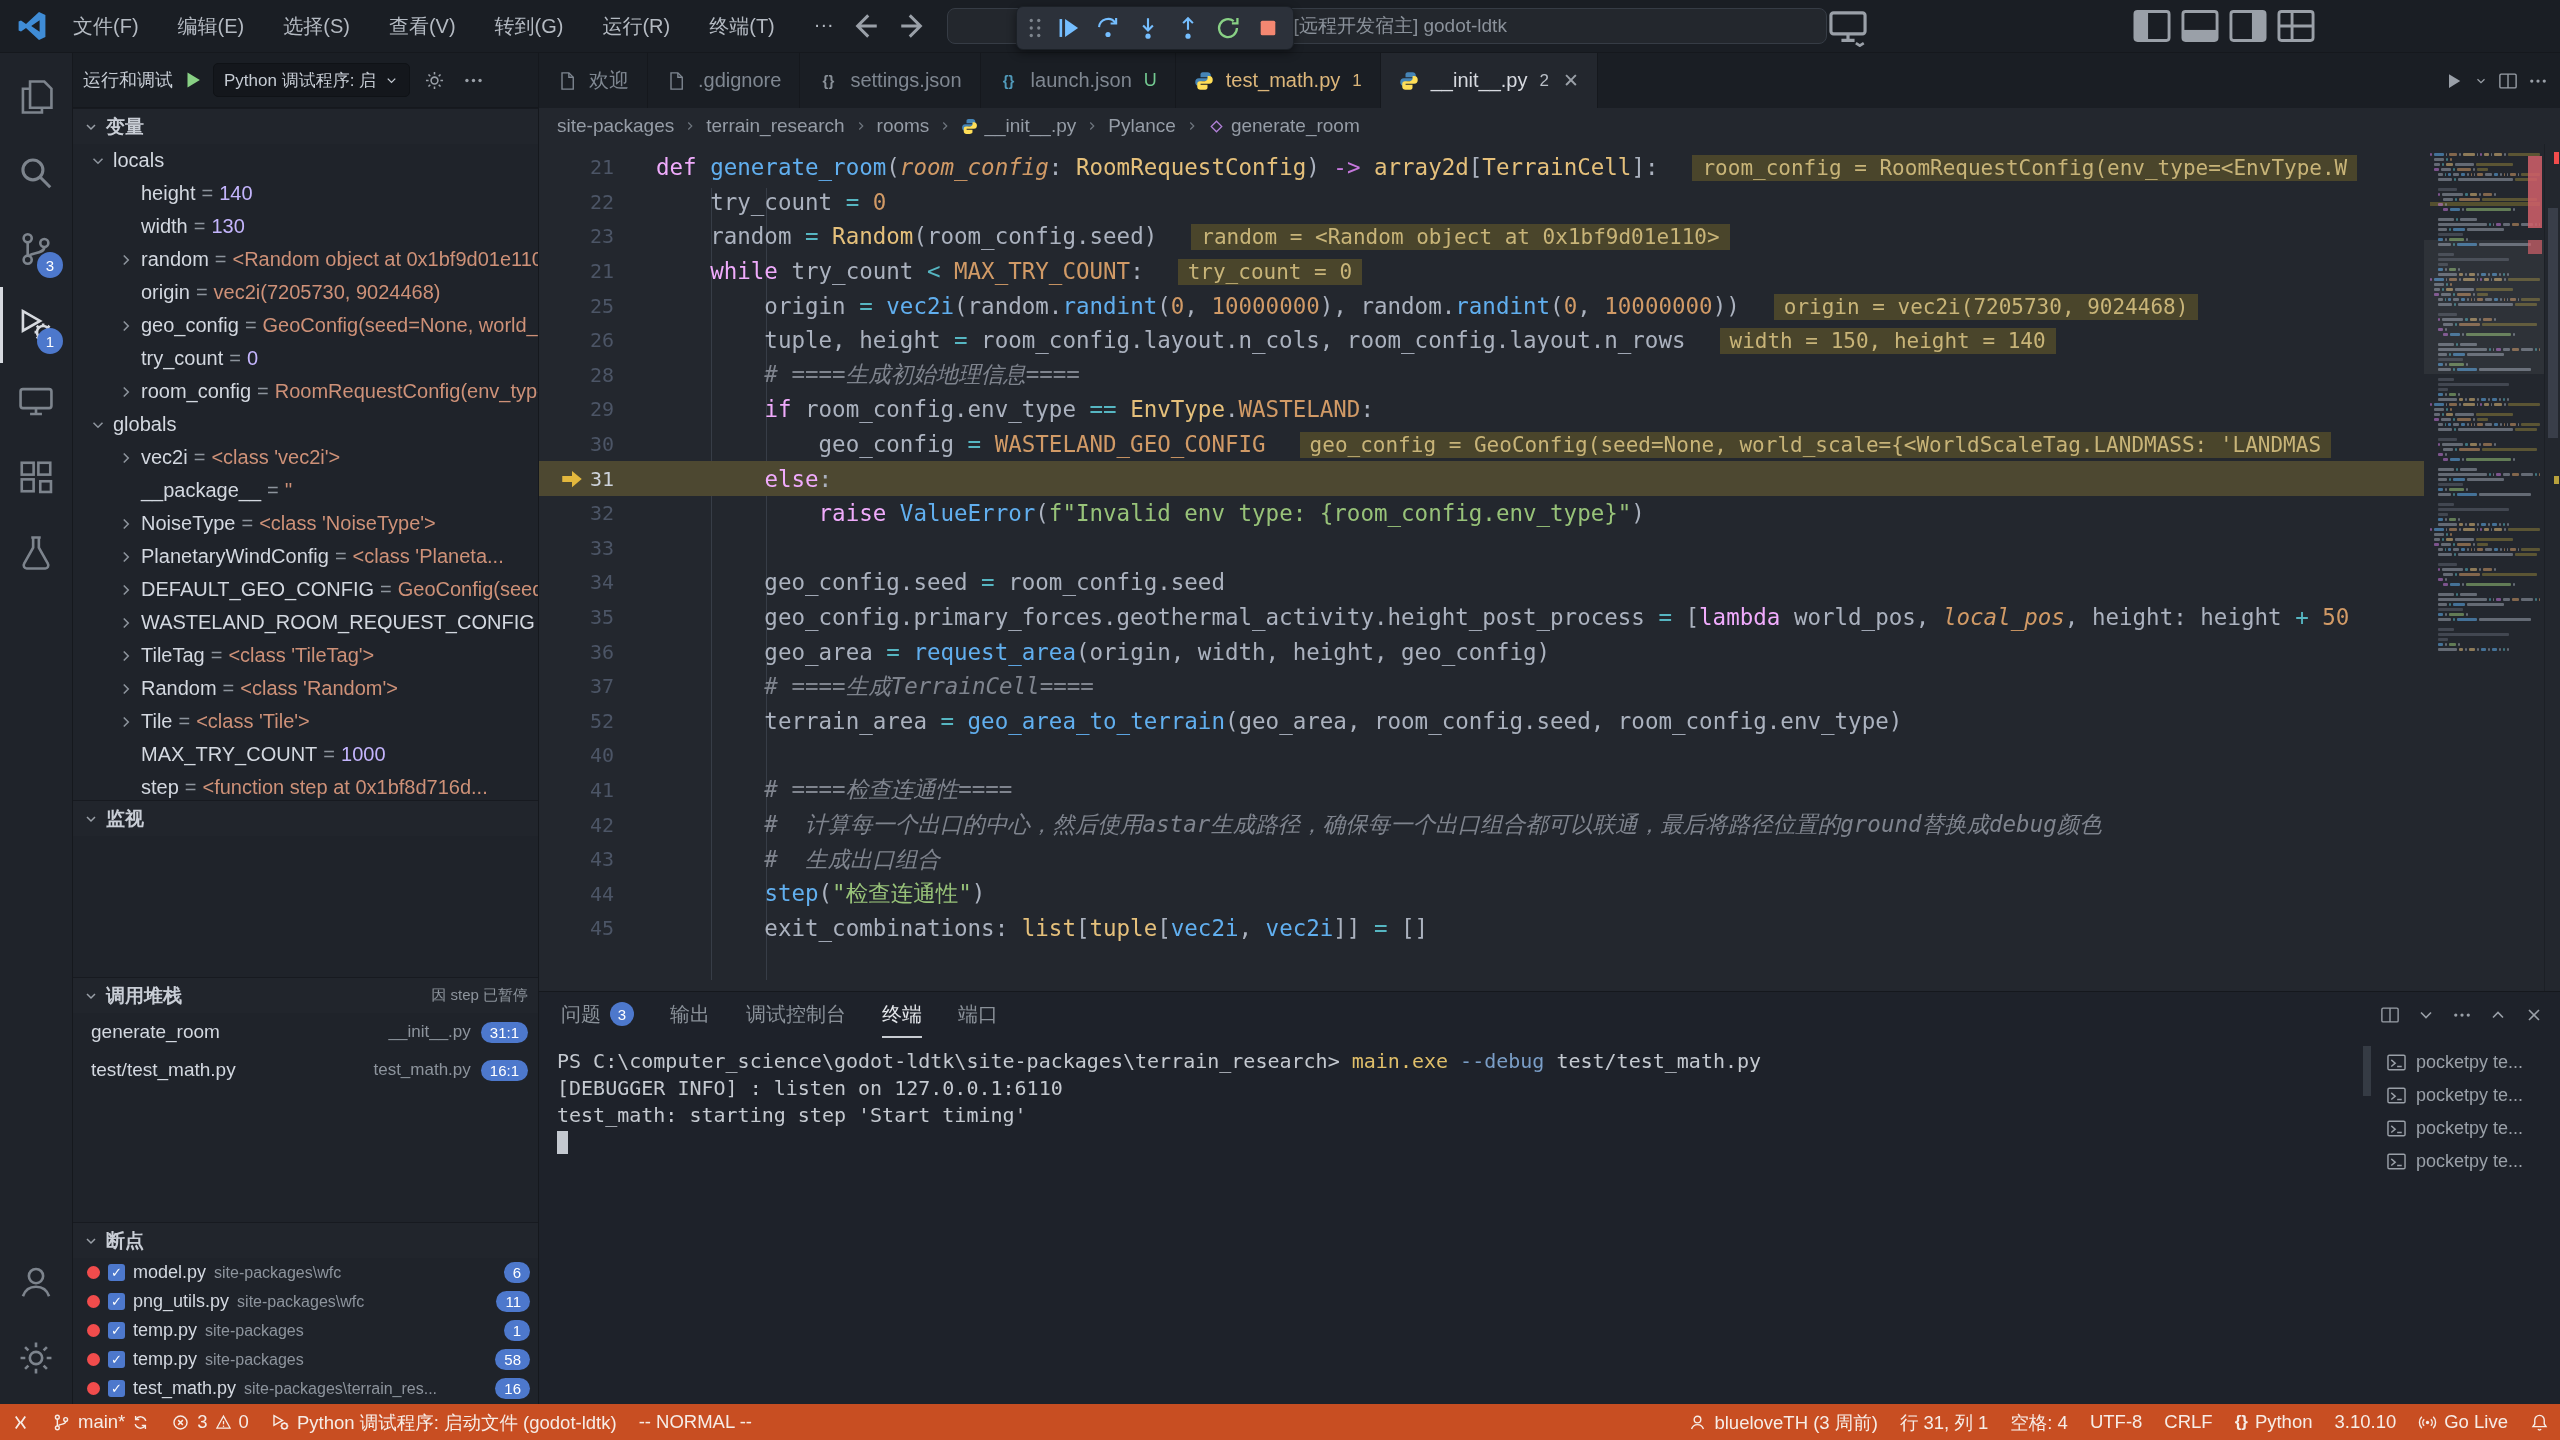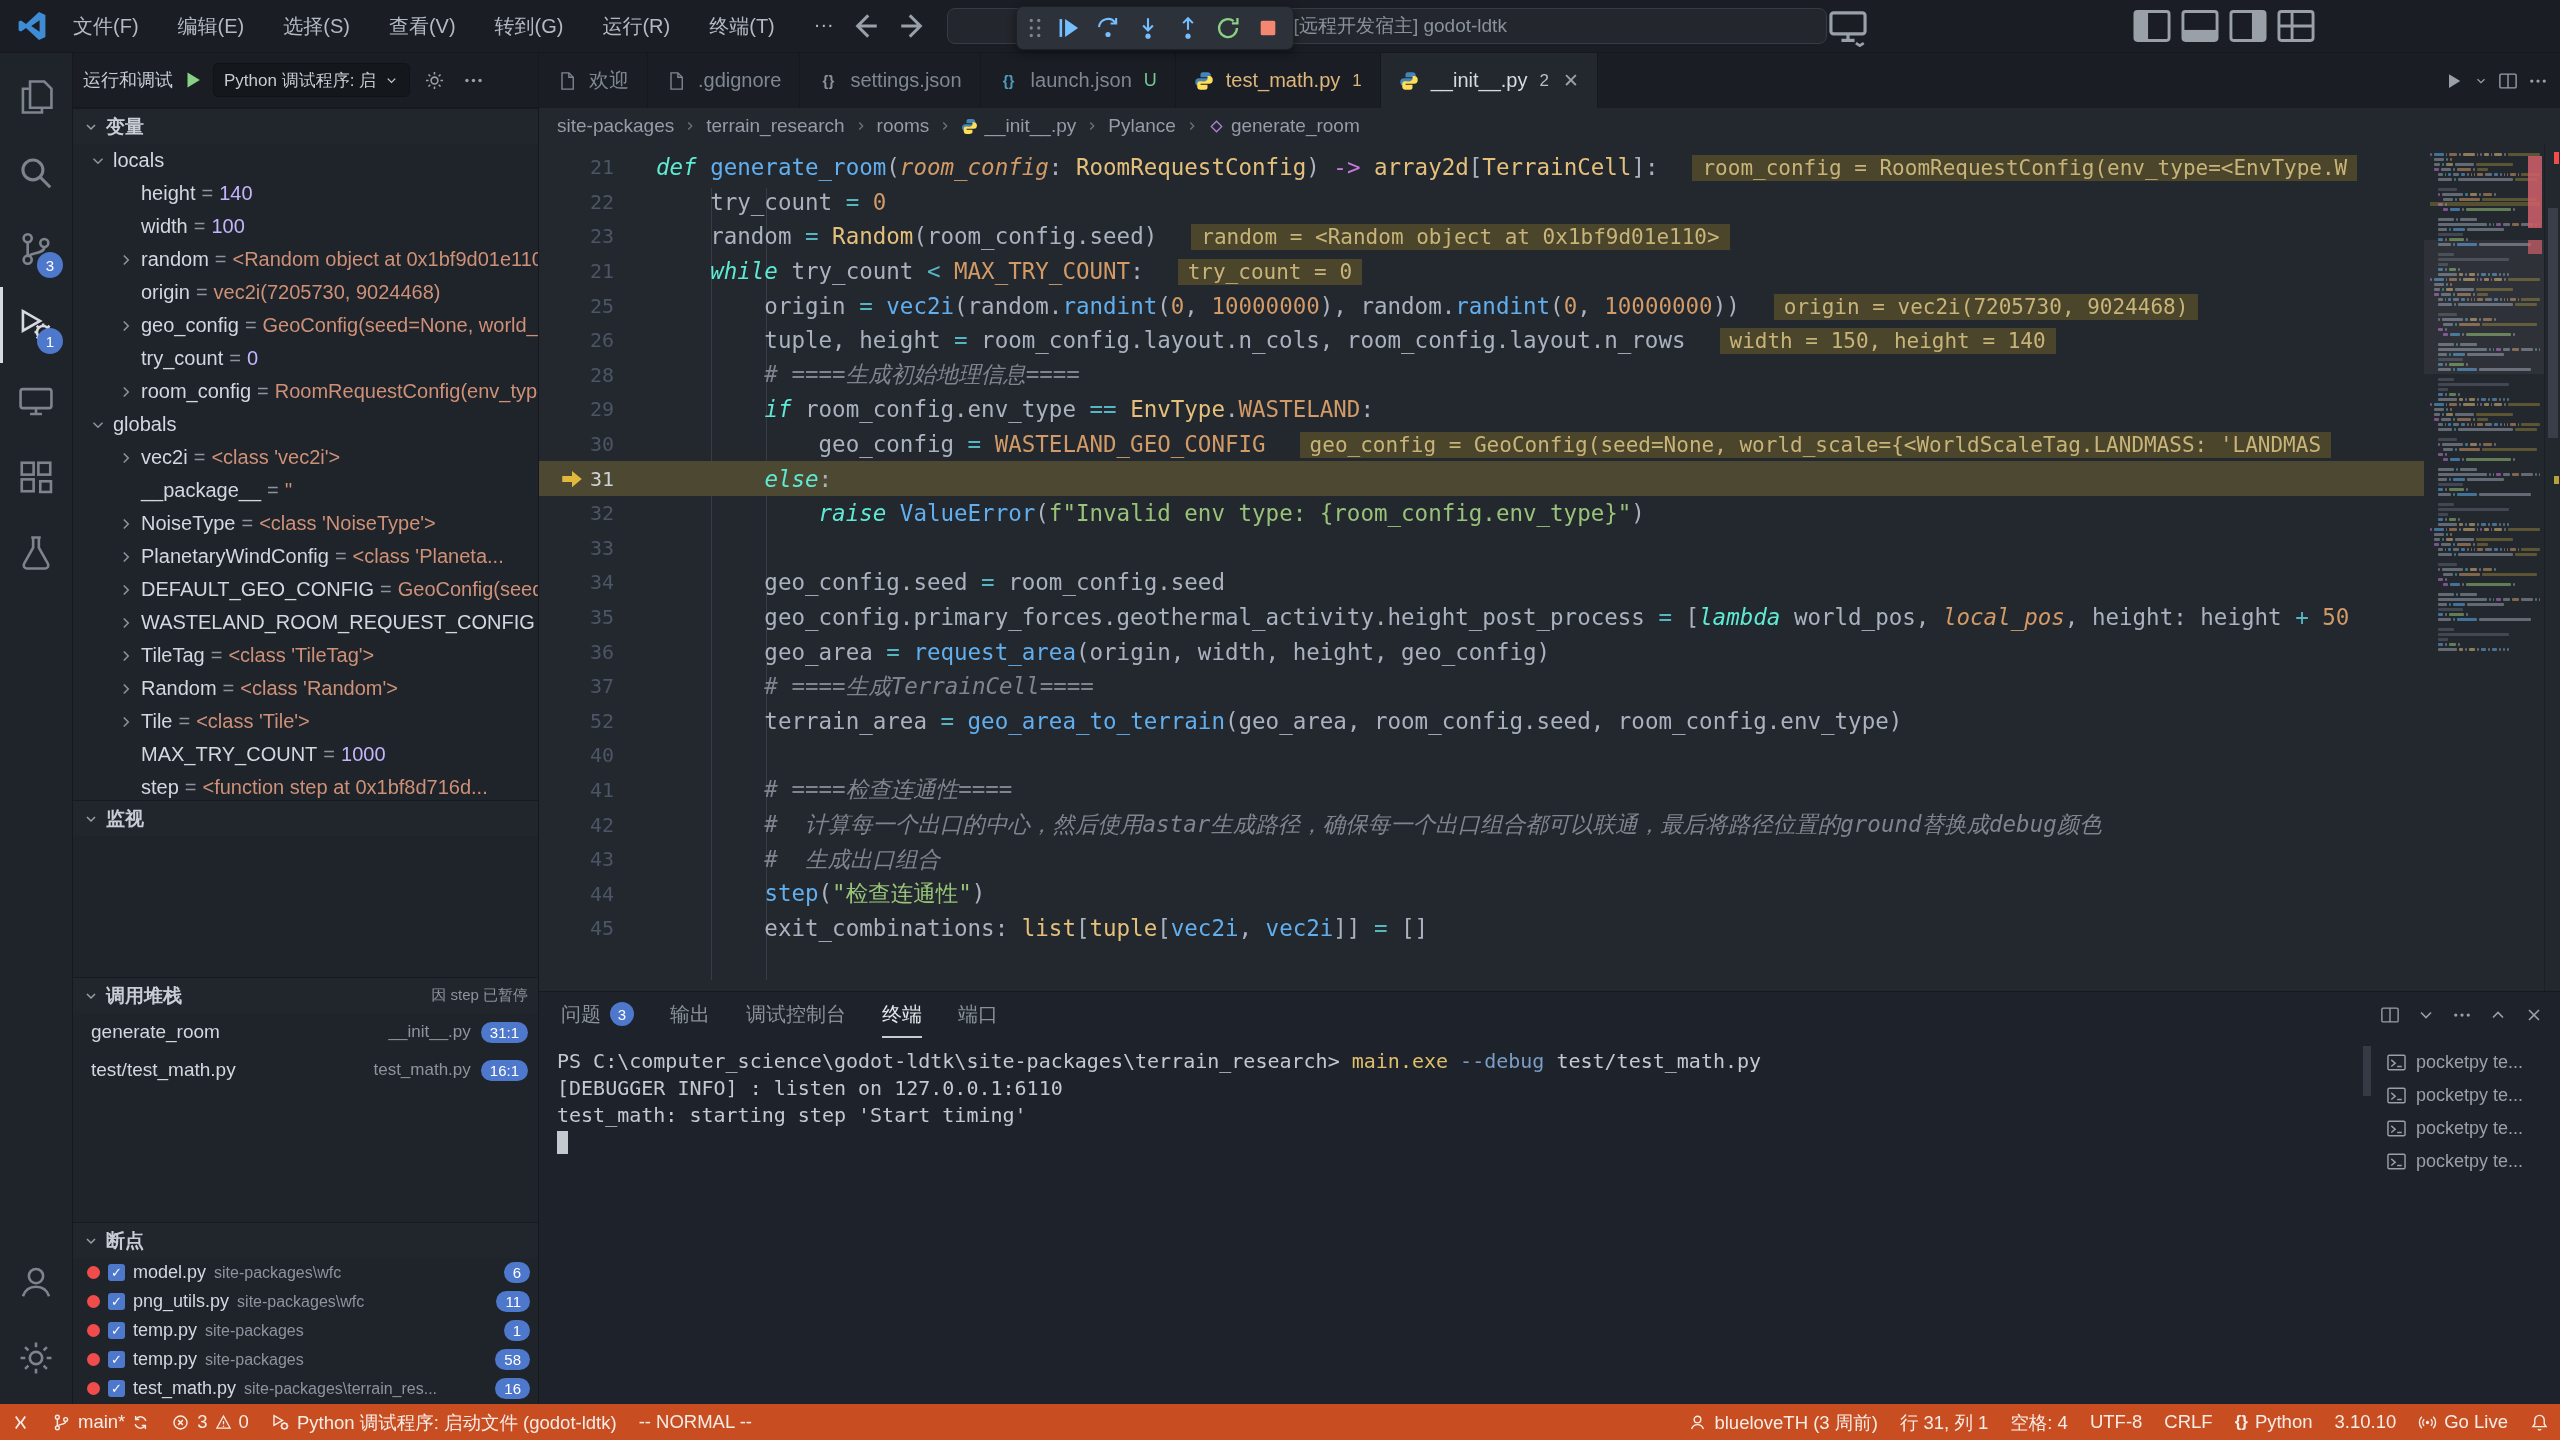--- a/index.html
+++ b/index.html
@@ -81,21 +81,21 @@
 .editor-area{flex:1;display:flex;overflow:hidden;background:#23272e;position:relative}
 .code-region{flex:1;overflow:hidden;padding-top:6px;position:relative}
 .guide{position:absolute;width:1px;background:#373d47;top:44px;height:792px;z-index:0}
 .code-line{display:flex;height:34.6px;align-items:center;position:relative}
 .code-line.current{background:#4d4831}
 .gutter{flex:0 0 117px;display:flex;align-items:center;justify-content:flex-end;padding-right:42px;position:relative}
 .lnum{font-family:"DejaVu Sans Mono",monospace;font-size:20px;color:#4c5566}
 .current .lnum{color:#cdd2da}
 .dbg-arrow{position:absolute;left:20px;width:26px;height:26px;display:inline-flex}
 .ctext{font-family:"DejaVu Sans Mono",monospace;font-size:22.5px;white-space:pre}
-.c-kw{color:#5eead4;font-style:italic}
+.c-kw{color:#f0abfc;}
 .c-kwop{color:#c678dd}
 .c-fn{color:#61afef}
 .c-type{color:#e5c07b}
 .c-num{color:#d19a66}
 .c-const{color:#d19a66}
 .c-str{color:#98c379}
 .c-com{color:#7f848e;font-style:italic}
 .c-op{color:#56b6c2}
 .c-p{color:#abb2bf}
 .c-param{color:#d19a66;font-style:italic}
@@ -425,21 +425,21 @@
             <span class="val-num">140</span>
           </div>
           <div class="tree-row child">
             <span class="chev empty">
               <svg viewBox="0 0 16 16" fill="none" stroke="currentColor" stroke-width="1.4">
                 <path d="M6 4l4 4-4 4"></path>
               </svg>
             </span>
             <span class="var-name">width</span>
             <span class="var-eq">=</span>
-            <span class="val-num">100</span>
+            <span class="val-num">130</span>
           </div>
           <div class="tree-row child">
             <span class="chev">
               <svg viewBox="0 0 16 16" fill="none" stroke="currentColor" stroke-width="1.4">
                 <path d="M6 4l4 4-4 4"></path>
               </svg>
             </span>
             <span class="var-name">random</span>
             <span class="var-eq">=</span>
             <span class="val-obj">&lt;Random object at 0x1bf9d01e110&gt;</span>

